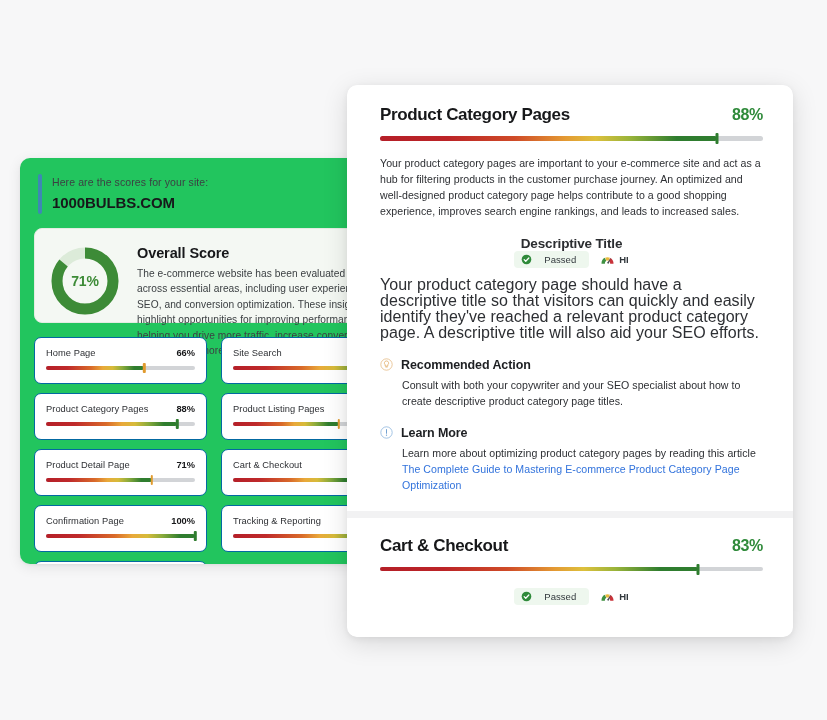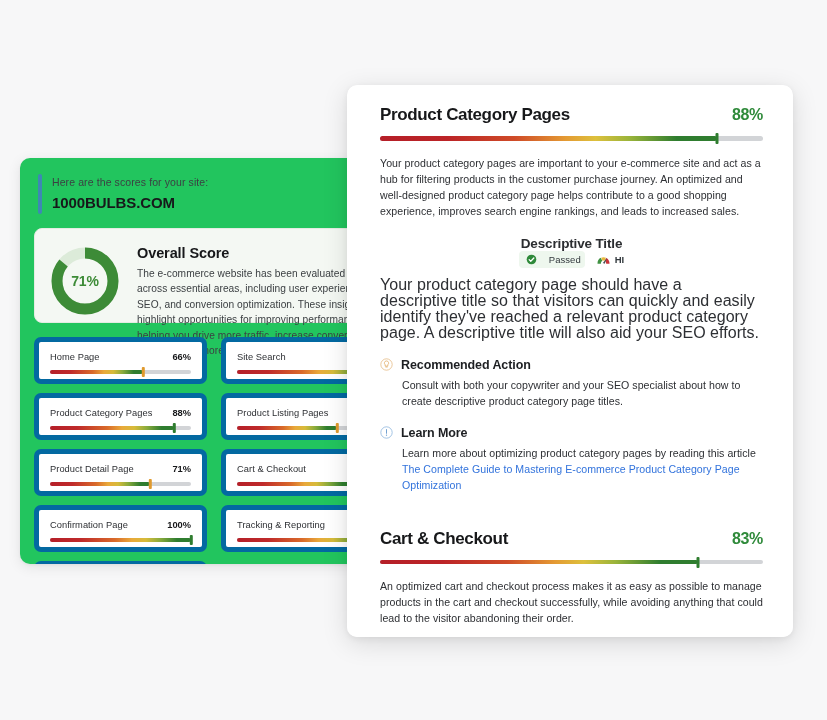--- a/index.html
+++ b/index.html
@@ -107,21 +107,21 @@
   }
 
   .score-grid {
     margin: 14px 14px 0 14px;
     display: grid;
     grid-template-columns: 1fr 1fr;
     gap: 9px 14px;
   }
   .score-card {
     background: #ffffff;
-    border: 5px solid #0369a1;
+    border: 1px solid #0369a1;
     border-radius: 7px;
     padding: 10px 11px 13px 11px;
     height: 47px;
   }
   .score-card-top {
     display: flex;
     justify-content: space-between;
     align-items: baseline;
     margin-bottom: 8px;
   }
@@ -249,21 +249,21 @@
     font-weight: bold;
     color: #2b2d30;
     letter-spacing: -0.15px;
   }
   .badges { display: flex; align-items: center; gap: 11px; }
   .badge-passed {
     display: flex;
     gap: 12px;
     background: #eef7ee;
     border-radius: 4px;
-    padding: 3px 4px 3px 7px;
+    padding: 3px 13px 3px 7px;
   }
   .badge-passed .label {
     font-size: 9.5px;
     color: #32383d;
     letter-spacing: 0.05px;
   }
   .badge-prio {
     display: flex;
     align-items: center;
     gap: 4px;
@@ -484,21 +484,20 @@
 
   <div class="section second">
     <div class="sec-head">
       <div class="sec-title">Cart &amp; Checkout</div>
       <div class="sec-pct">83%</div>
     </div>
     <div class="sec-track">
       <div class="fill" id="sec1-fill" style="width: 83%;"></div>
       <div class="marker" id="sec1-marker" style="left: 83%;"></div>
     </div>
-    <div class="sec-desc">An optimized cart and checkout process makes it as easy as possible to manage products in the cart and checkout successfully, while avoiding anything that could lead to the visitor abandoning their order.</div>
 
     <div class="sub-head">
       <div class="badges">
         <div class="badge-passed">
           <svg width="11" height="11" viewBox="0 0 16 16" class="icon-svg">
             <circle cx="8" cy="8" r="7" fill="#2f8a3a"></circle>
             <path d="M4.6 8.2 L6.9 10.5 L11.4 5.8" fill="none" stroke="#ffffff" stroke-width="1.8" stroke-linecap="round" stroke-linejoin="round"></path>
           </svg>
           <span class="label">Passed</span>
         </div>

